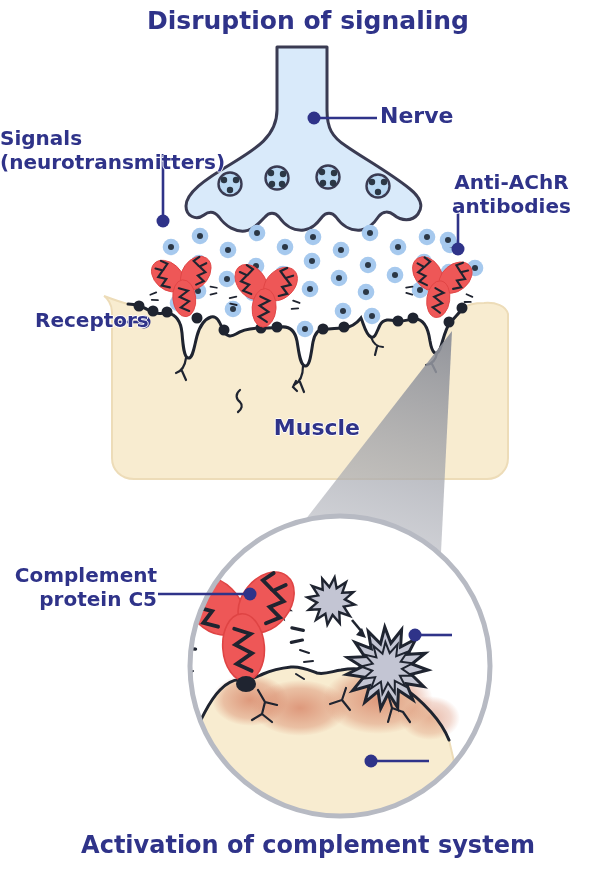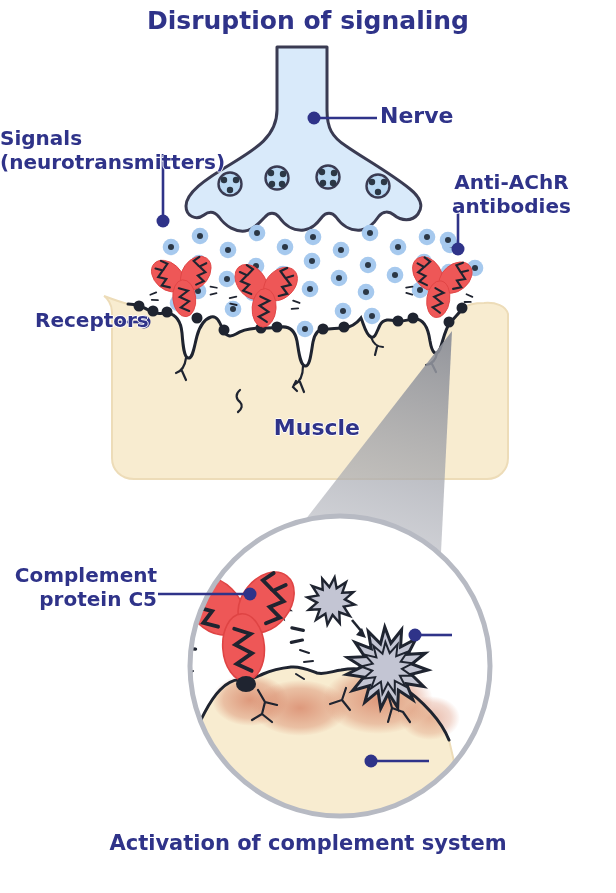--- a/index.html
+++ b/index.html
@@ -349,14 +349,14 @@
 <div class="lbl title" style="top:6px;">Disruption of signaling</div>
 <div class="lbl" style="top:101px;left:0;width:218px;text-align:left;font-size:20px;margin-top:26px;">Signals
 (neurotransmitters)</div>
 <div class="lbl" style="top:103px;left:380px;font-size:22px;text-align:center;">Nerve</div>
 <div class="lbl" style="top:171px;left:452px;font-size:20px;text-align:center;">Anti-AChR
 antibodies</div>
 <div class="lbl" style="top:309px;left:6px;width:107px;text-align:right;font-size:20px;margin-left:29px;">Receptors</div>
 <div class="lbl" style="top:415px;left:248px;width:112px;text-align:right;font-size:22px;">Muscle</div>
 <div class="lbl" style="top:564px;left:0;width:157px;text-align:right;font-size:20px;">Complement
 protein C5</div>
-<div class="lbl title" style="top:831px;font-size:21px;">Activation of complement system</div>
+<div class="lbl title" style="top:831px;font-size:24px;">Activation of complement system</div>
 </div>
 
 </body></html>

